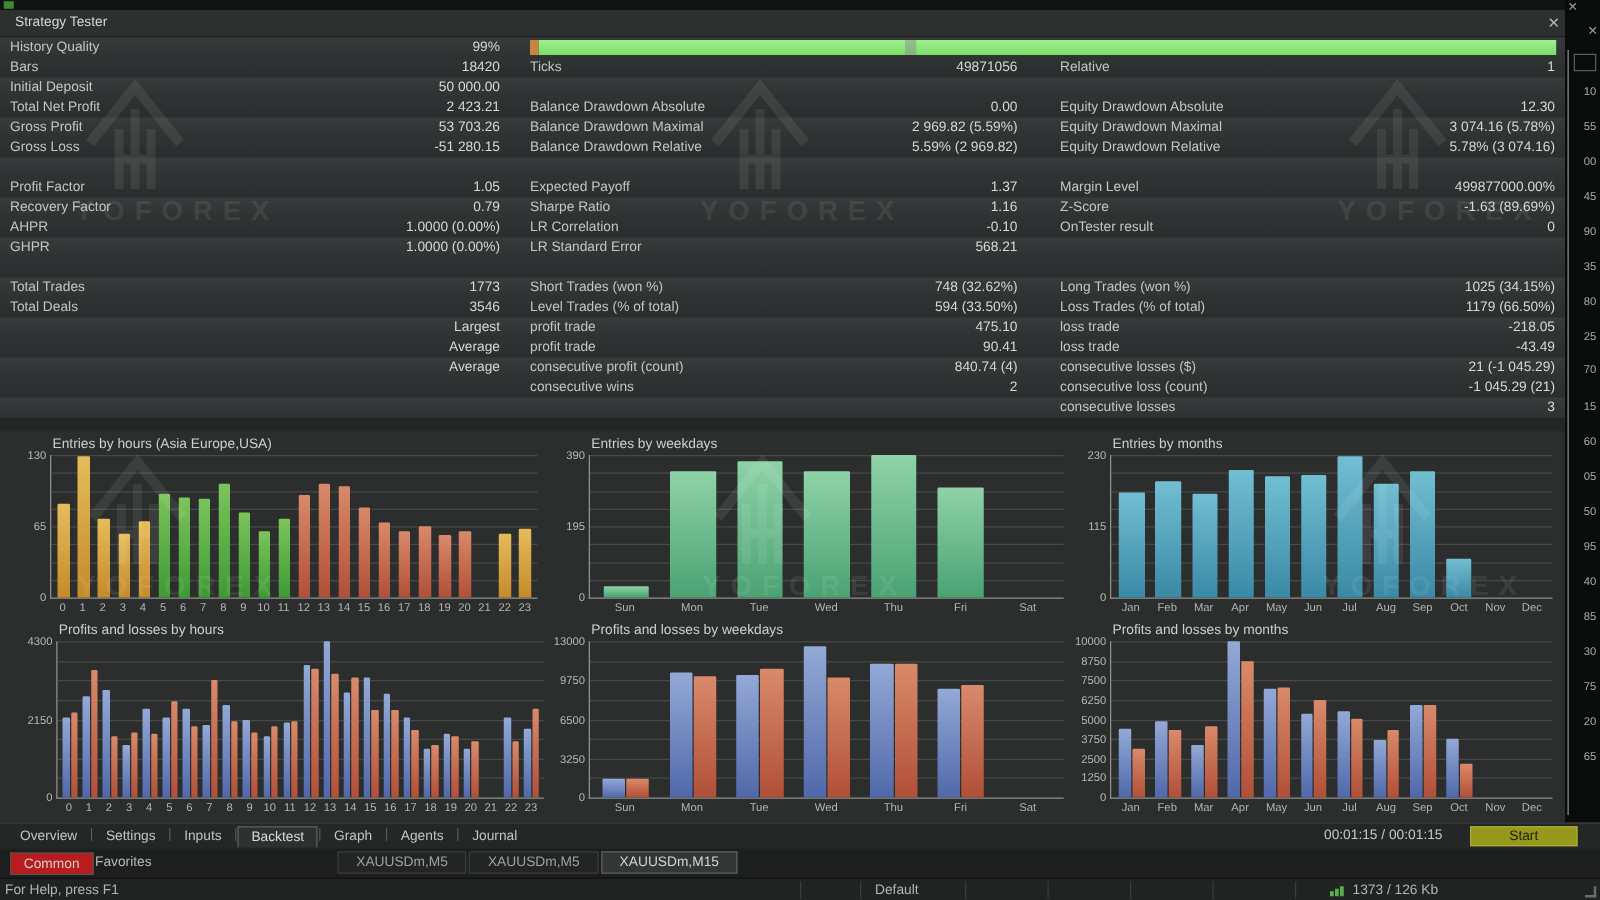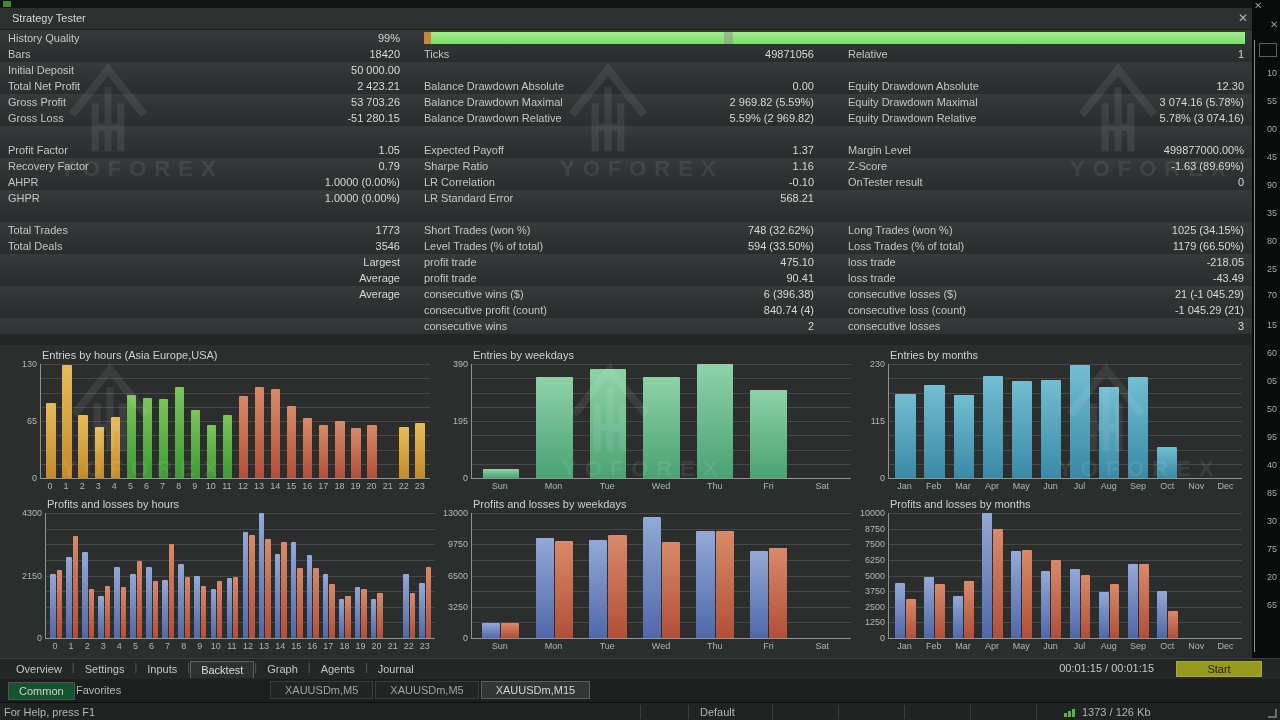--- a/index.html
+++ b/index.html
@@ -61,21 +61,21 @@
   .tab{font-size:11px;color:#c2c5c2;padding:2px 10px;}
   .tab.active{border:1px solid #5d605d;border-bottom:none;background:#2e3130;color:#d8dbd8;}
   .tabsep{color:#5a5d5a;font-size:11px;}
   .timer{position:absolute;right:126px;top:3px;font-size:11px;color:#c6c9c6;}
   .start-btn{position:absolute;right:18px;top:2px;width:86px;height:16px;background:#97991d;
     border:1px solid #aaac38;color:#22220a;font-size:11px;font-family:"Liberation Sans",sans-serif;line-height:13px;}
 
   
   .subtabbar{position:absolute;left:0;top:679px;width:1280px;height:23px;background:#1c1f1e;}
   .subtab{position:absolute;top:3px;font-size:11px;color:#b8bbb8;padding:2px 10px;}
-  .subtab.active{border:1px solid #505350;background:#14532d;color:#cfd2cf;}
+  .subtab.active{border:1px solid #505350;background:#b91c1c;color:#cfd2cf;}
   .chart-tabs{position:absolute;left:270px;top:2px;display:flex;gap:2px;}
   .chart-tab{font-size:11px;color:#9fa29f;padding:2px 14px;border:1px solid #3a3d3c;background:#222524;}
   .chart-tab.active{background:#333635;border-color:#5d605d;color:#d2d5d2;}
 
   
   .statusbar{position:absolute;left:0;top:702px;width:1280px;height:18px;background:#202322;border-top:1px solid #0c0e0d;}
   .status-help{position:absolute;left:4px;top:3px;font-size:11px;color:#b2b5b2;}
   .status-profile{position:absolute;left:700px;top:3px;font-size:11px;color:#b2b5b2;}
   .status-traffic{position:absolute;left:1082px;top:3px;font-size:11px;color:#b2b5b2;}
   .status-sep{position:absolute;top:2px;width:1px;height:14px;background:#3a3d3c;}
@@ -247,24 +247,20 @@
           <span class="lab">Level Trades (% of total)</span>
           <span class="val">594 (33.50%)</span>
         </div>
         <div class="stat-row">
           <span class="lab">profit trade</span>
           <span class="val">475.10</span>
         </div>
         <div class="stat-row">
           <span class="lab">profit trade</span>
           <span class="val">90.41</span>
-        </div>
-        <div class="stat-row">
-          <span class="lab">consecutive wins ($)</span>
-          <span class="val">6 (396.38)</span>
         </div>
         <div class="stat-row">
           <span class="lab">consecutive profit (count)</span>
           <span class="val">840.74 (4)</span>
         </div>
         <div class="stat-row">
           <span class="lab">consecutive wins</span>
           <span class="val">2</span>
         </div>
       </div>

